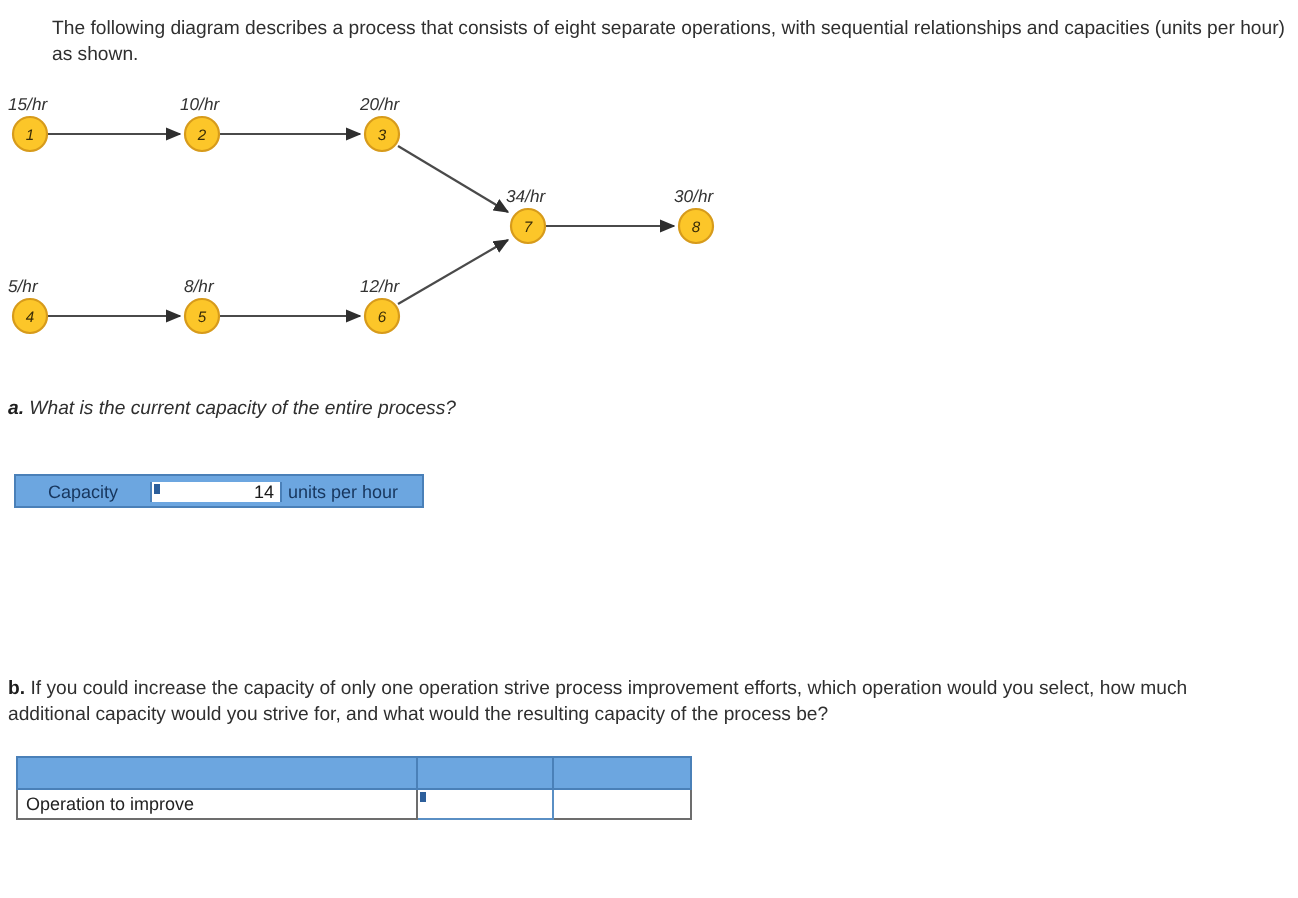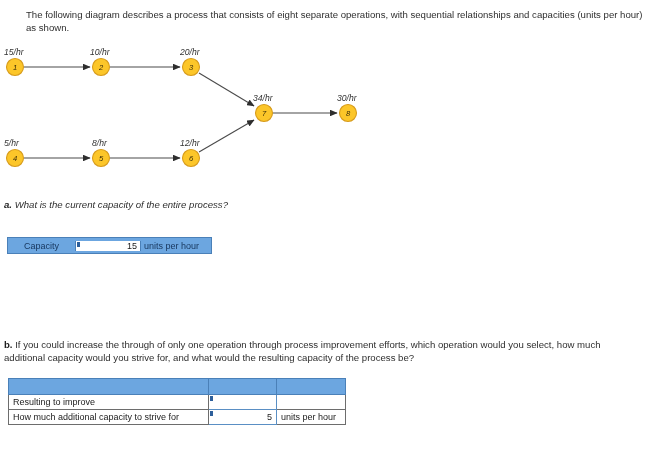--- a/index.html
+++ b/index.html
@@ -235,37 +235,32 @@
       <circle class="node-circle" cx="348" cy="71" r="8.5"></circle>
       <text class="node-num" x="348" y="74">8</text>
     </g>
   </svg>
 </div>
 
 <div class="question" id="q-a"><b>a.</b><span> What is the current capacity of the entire process?</span></div>
 
 <div id="capacity-row">
   <div class="cap-label-cell">Capacity</div>
-  <div class="cap-input-cell">15</div>
+  <div class="cap-input-cell">14</div>
   <div class="cap-units-cell">units per hour</div>
 </div>
 
-<div class="question" id="q-b"><b>b.</b><span> If you could increase the through of only one operation through process improvement efforts, which operation would you select, how much additional capacity would you strive for, and what would the resulting capacity of the process be?</span></div>
+<div class="question" id="q-b"><b>b.</b><span> If you could increase the capacity of only one operation strive process improvement efforts, which operation would you select, how much additional capacity would you strive for, and what would the resulting capacity of the process be?</span></div>
 
 <table id="answer-table">
   <tbody>
     <tr class="header-row">
       <td class="label-cell"></td>
       <td class="label-cell" style="width:68px"></td>
       <td class="units-cell"></td>
     </tr>
     <tr>
-      <td class="label-cell">Resulting to improve</td>
+      <td class="label-cell">Operation to improve</td>
       <td class="input-cell"></td>
       <td class="units-cell"></td>
     </tr>
-    <tr>
-      <td class="label-cell">How much additional capacity to strive for</td>
-      <td class="input-cell">5</td>
-      <td class="units-cell">units per hour</td>
-    </tr>
   </tbody>
 </table>
 
 </body></html>

